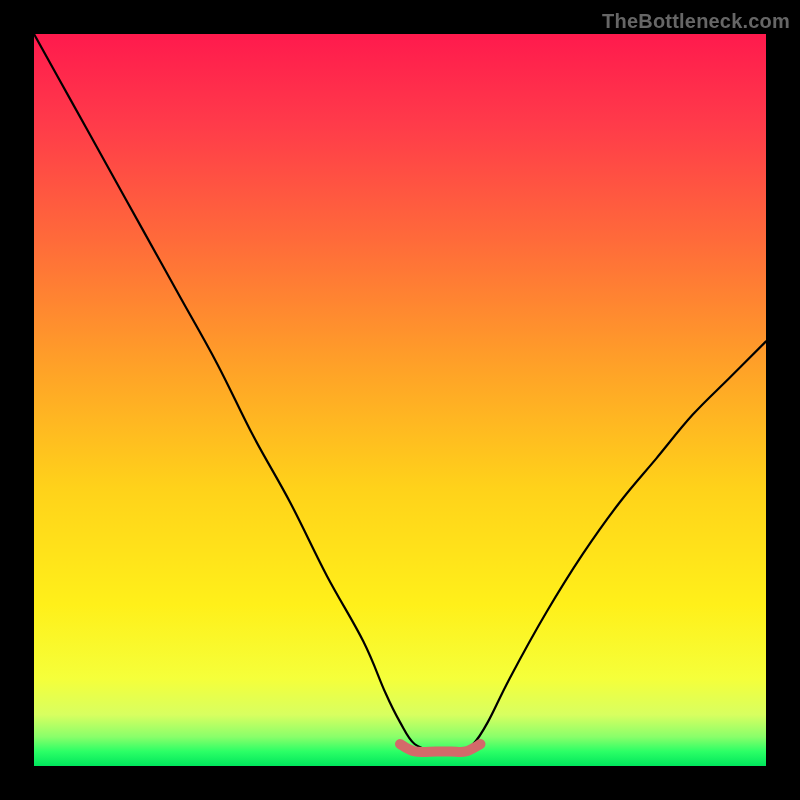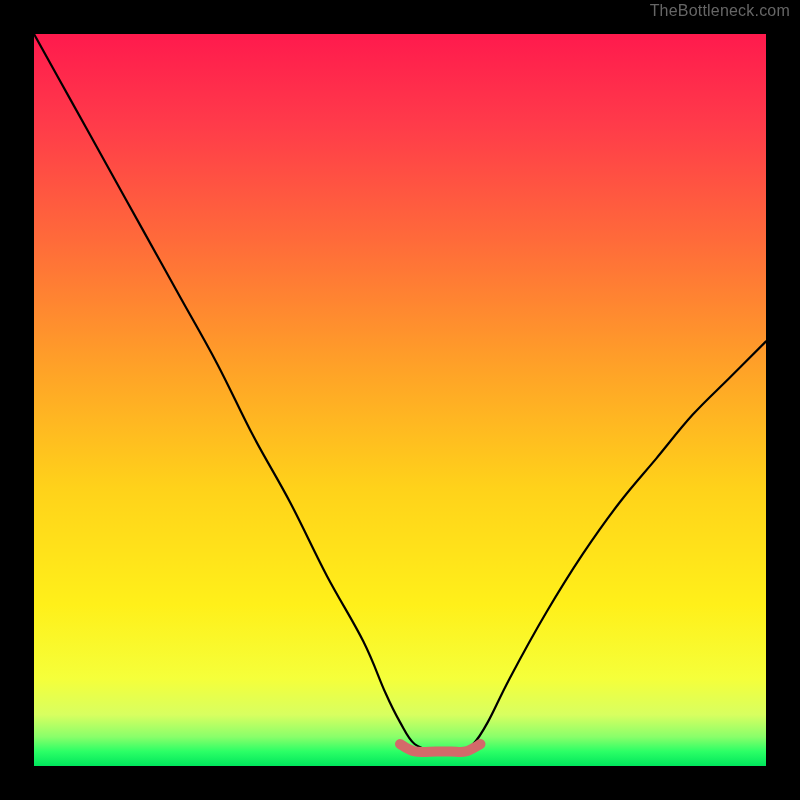--- a/index.html
+++ b/index.html
@@ -41,25 +41,25 @@
   .curve {
     position: absolute;
     left: 0;
     top: 0;
     width: 732px;
     height: 732px;
     pointer-events: none;
   }
   .watermark {
     position: absolute;
-    top: 2px;
+    top: 10px;
     right: 10px;
     color: #666;
-    font-size: 16px;
-    font-weight: 400;
+    font-size: 20px;
+    font-weight: 700;
     letter-spacing: 0.2px;
     user-select: none;
   }
 </style>
 </head>
 <body>
 
 <div class="frame">
   <div class="plot-area">
     <svg class="curve" viewBox="0 0 732 732" preserveAspectRatio="none">

